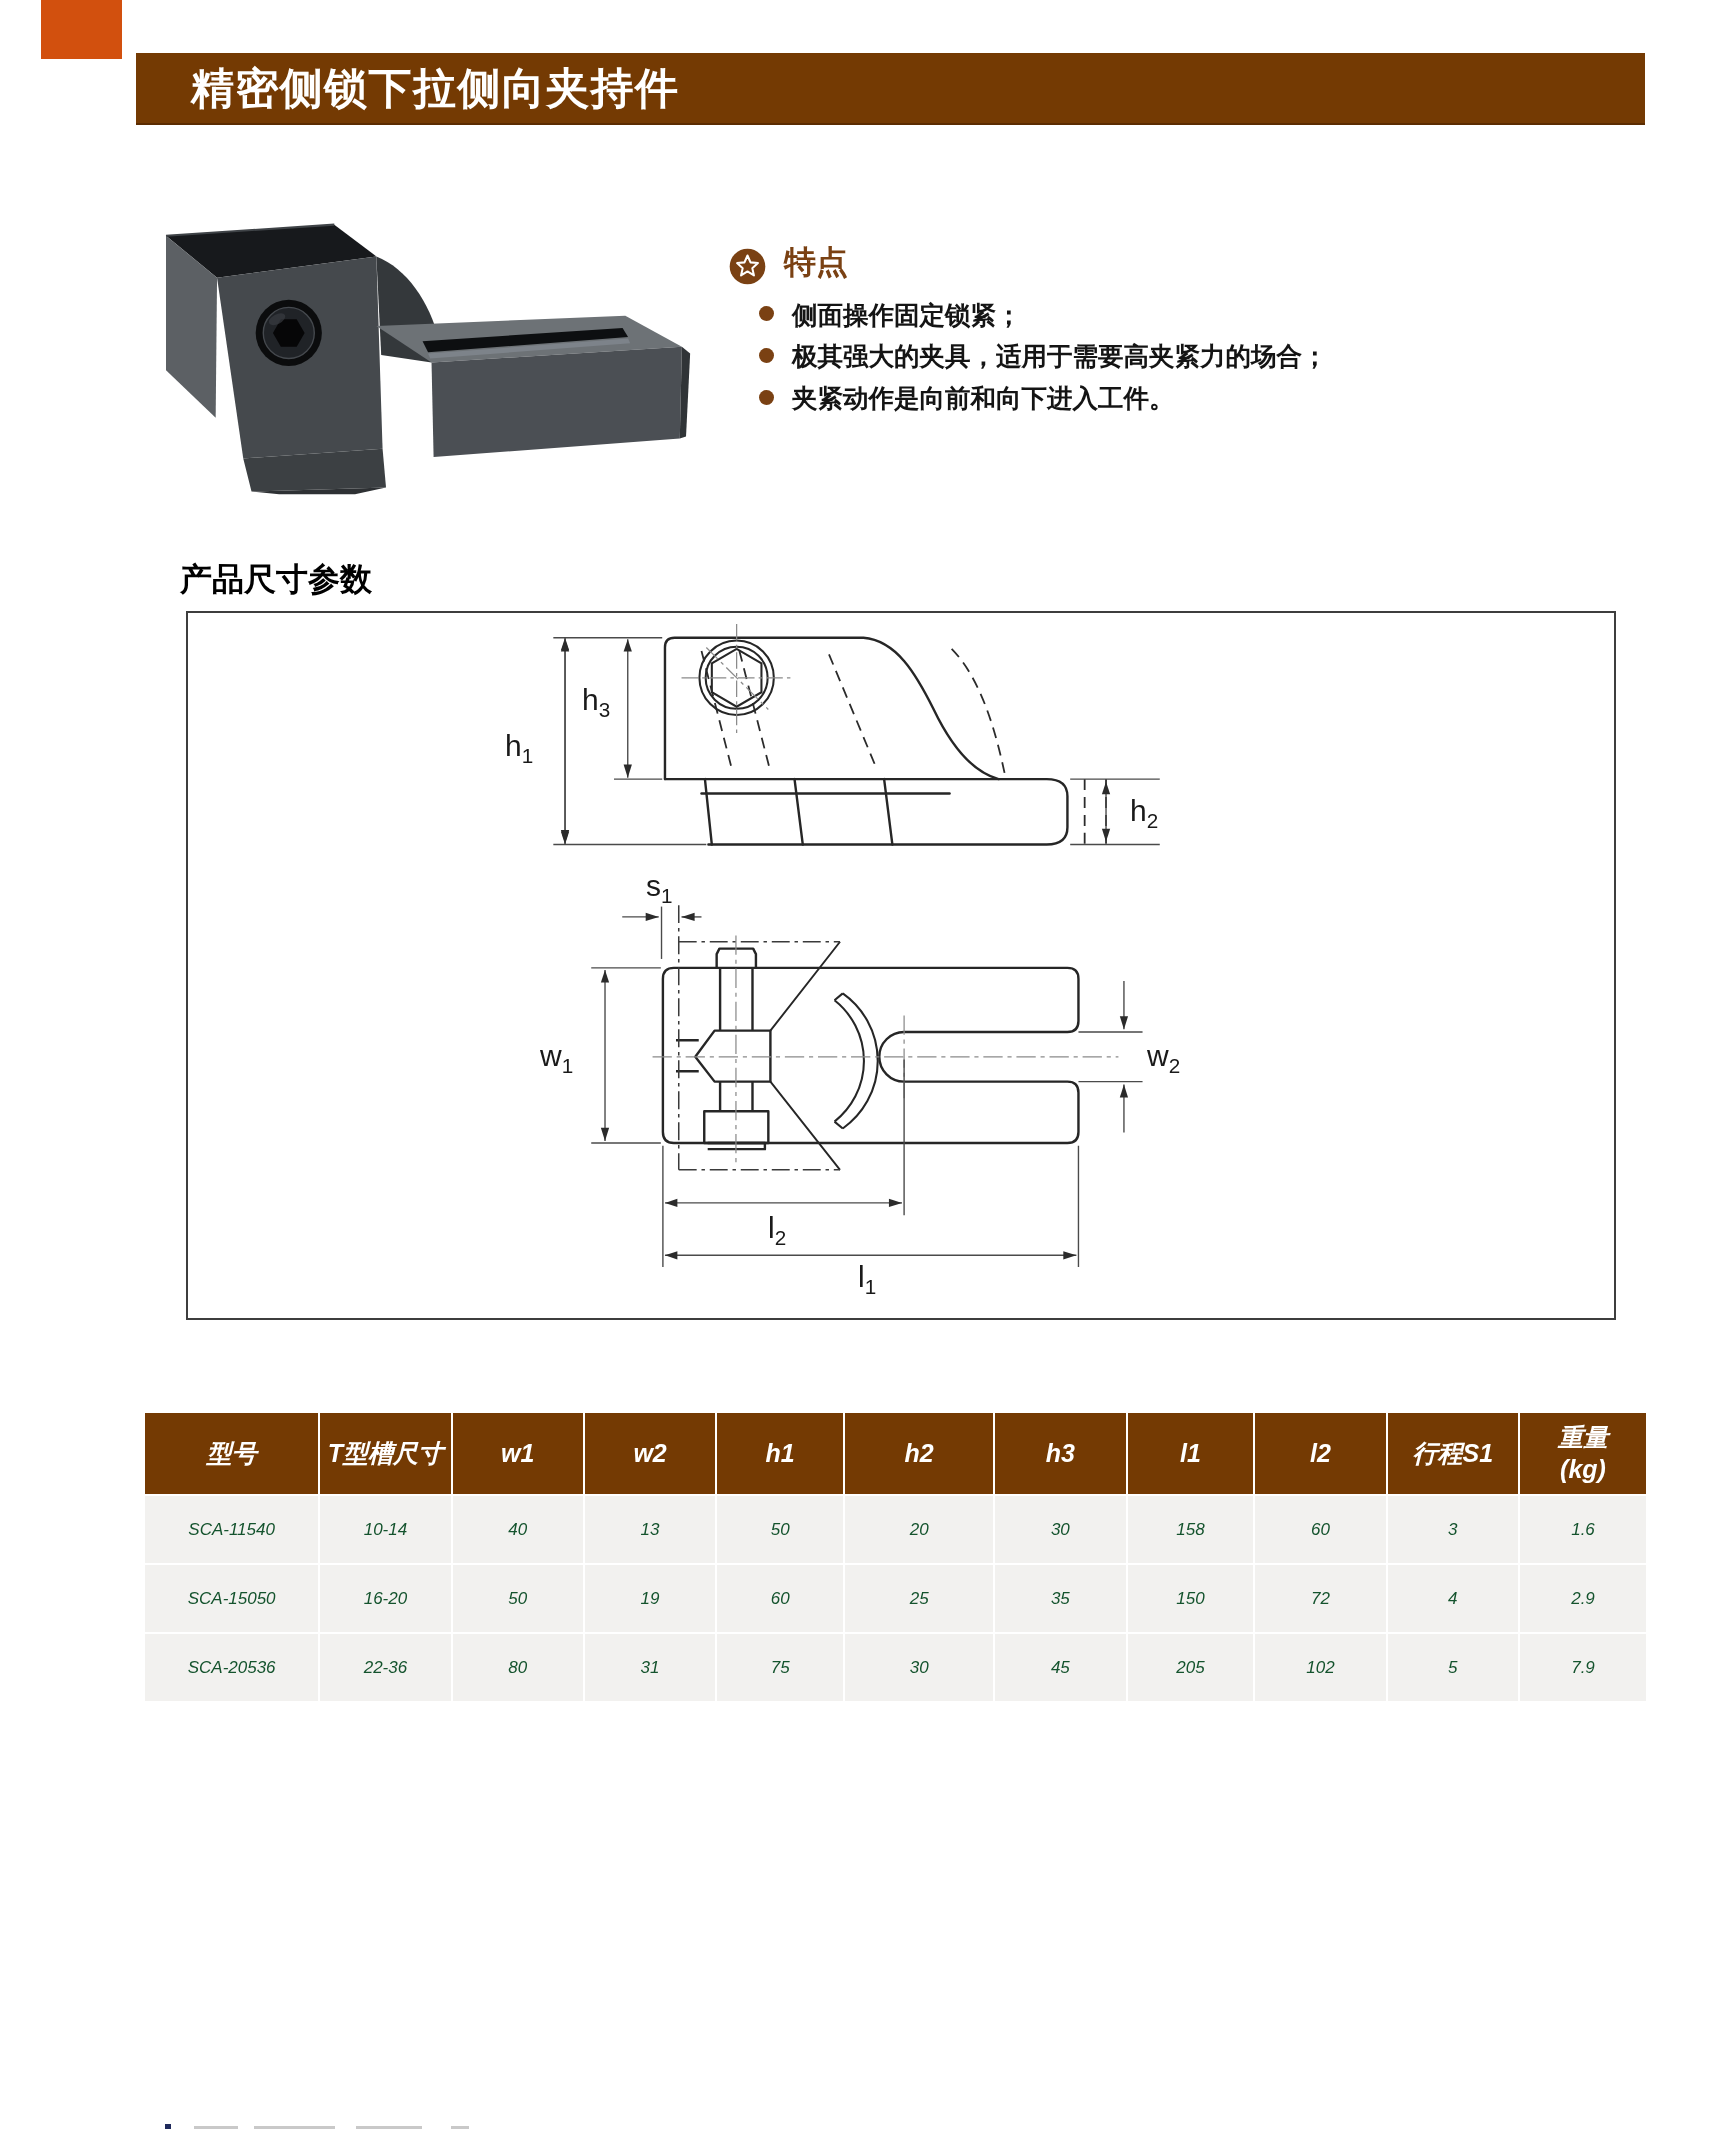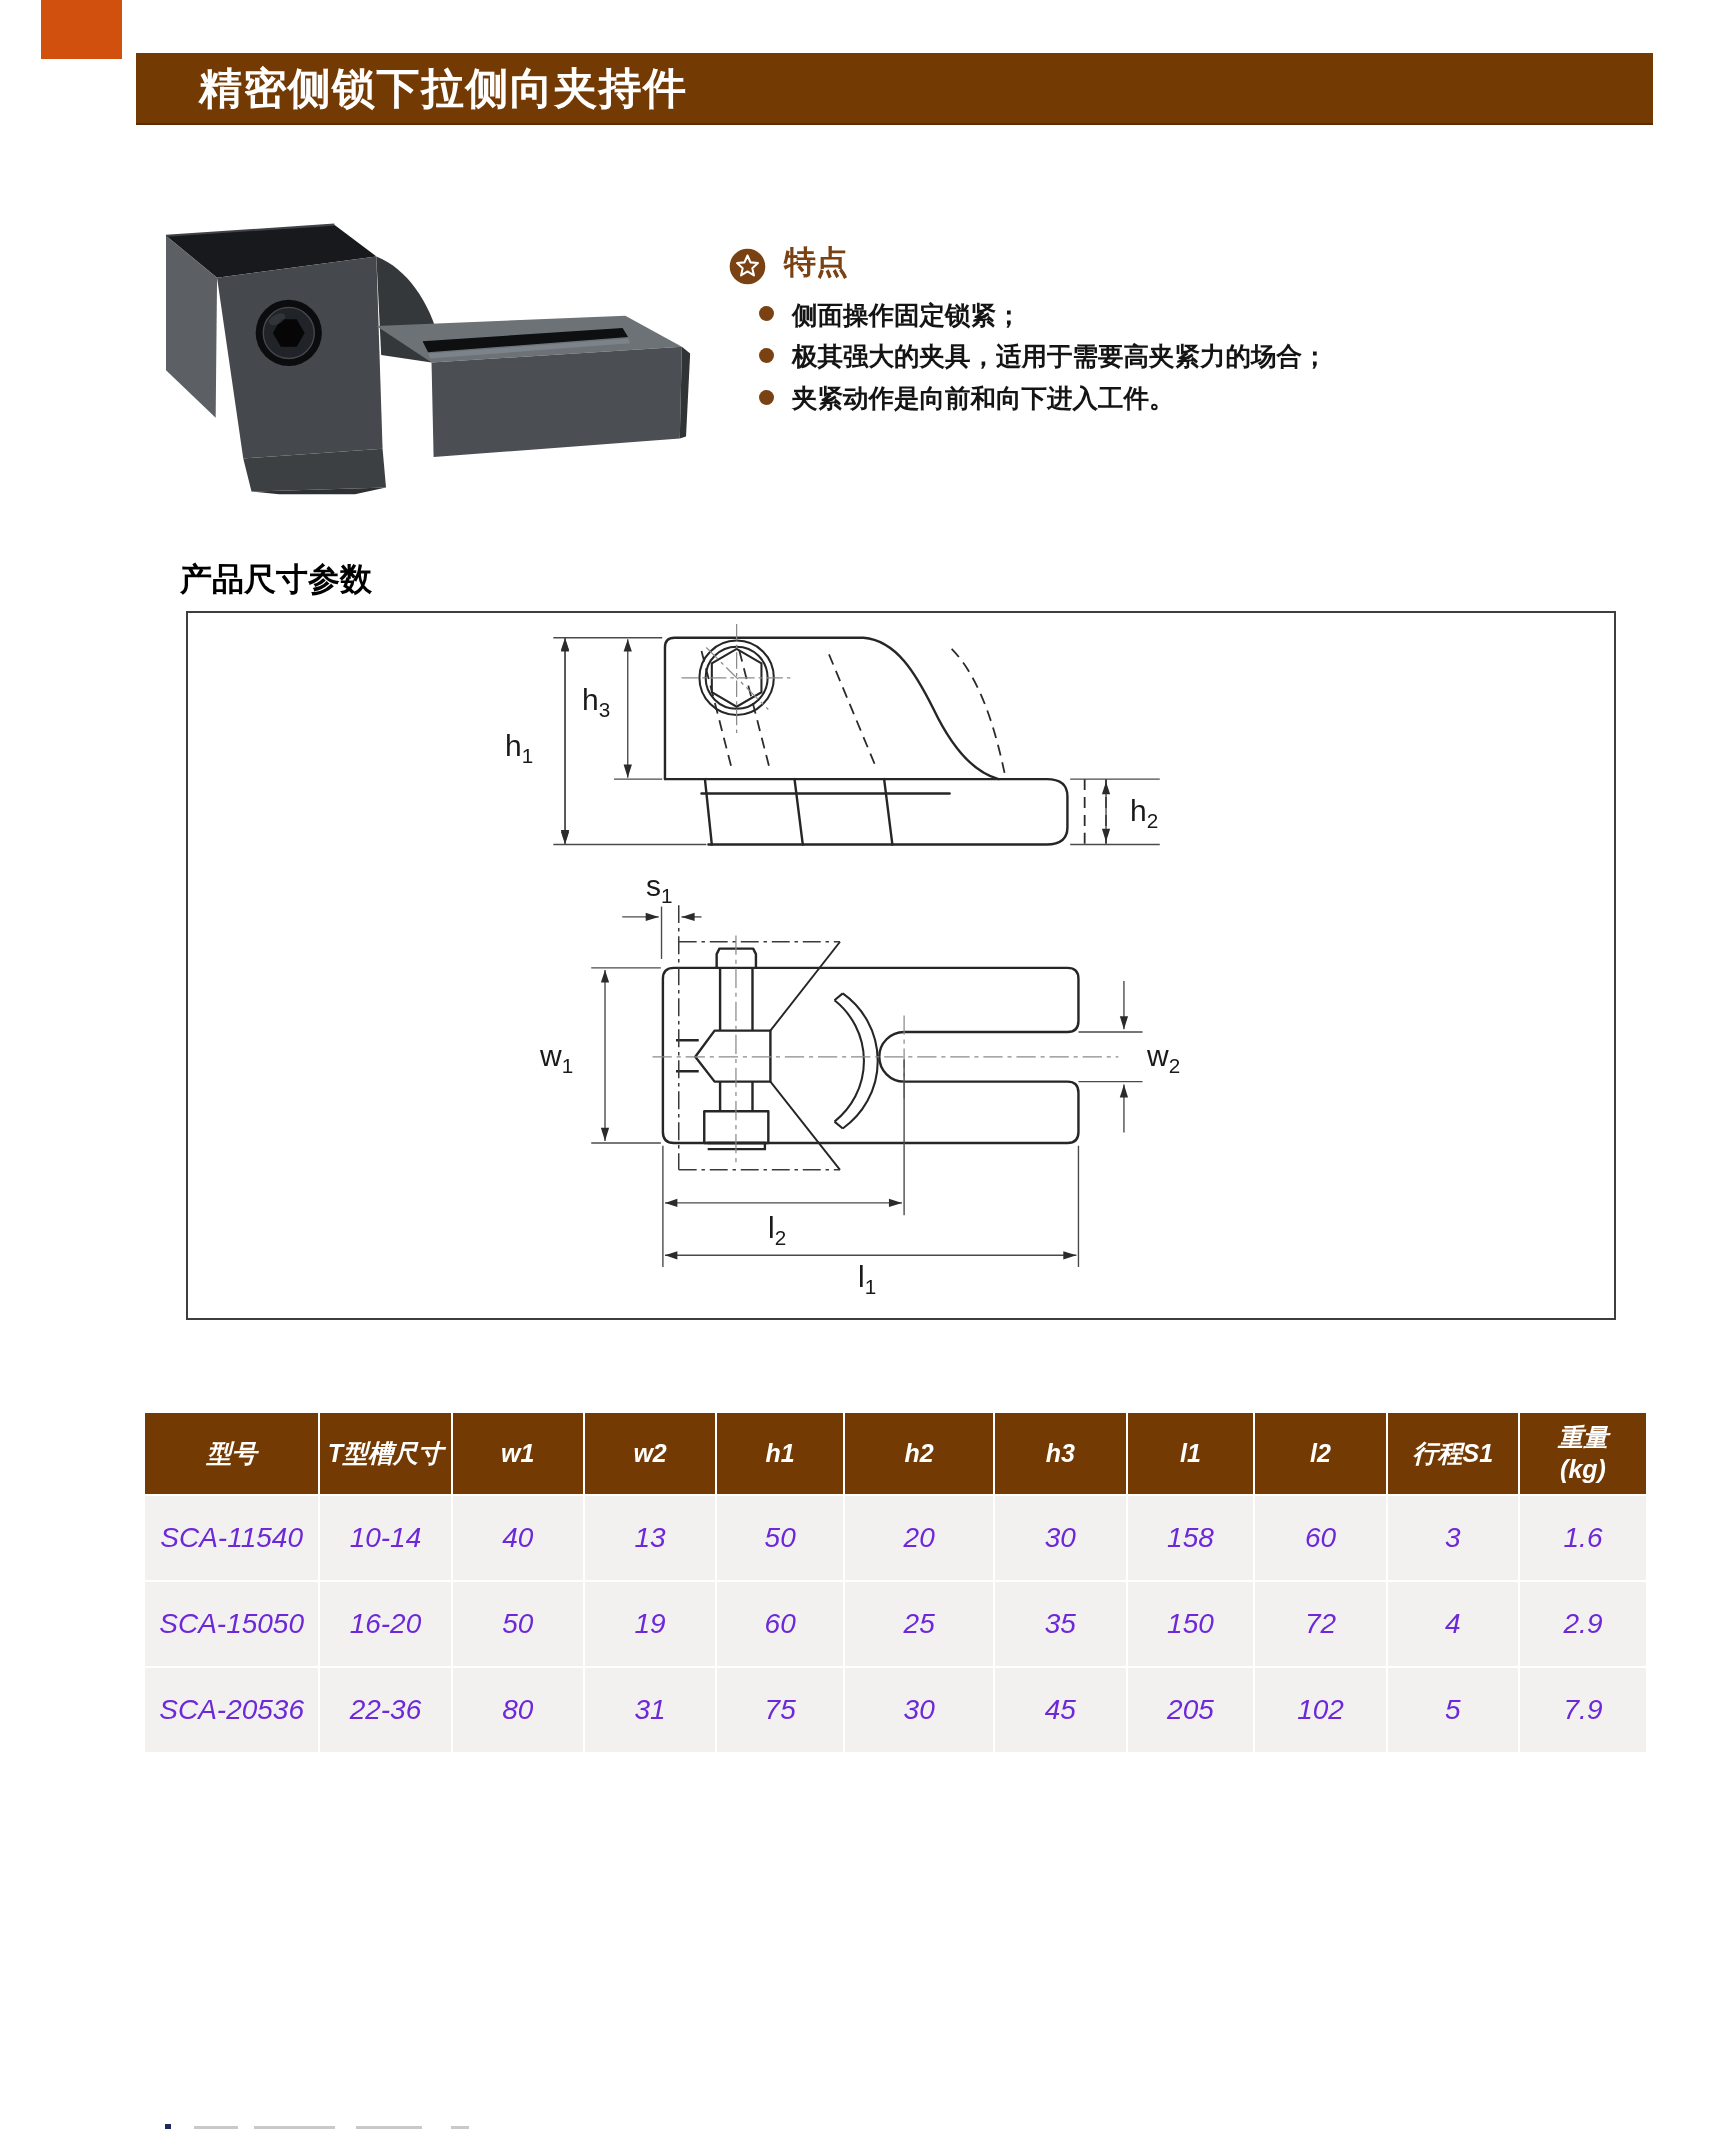--- a/index.html
+++ b/index.html
@@ -5,21 +5,21 @@
   html,body{margin:0;padding:0;background:#ffffff;}
   #page{position:relative;width:1734px;height:2129px;background:#ffffff;overflow:hidden;
         font-family:"Liberation Sans","DejaVu Sans",sans-serif;}
   .abs{position:absolute;}
 
   
   #corner-square{left:41px;top:0;width:81px;height:59px;background:#D2500E;}
 
   
   #title-bar{left:136px;top:53px;width:1509px;height:70px;background:#743A03;
-             border-bottom:2.8px solid #5B2C01;padding-left:8px;}
+             border-bottom:2.8px solid #5B2C01;}
   #title-bar .bar-title{display:block;padding-left:55px;line-height:70px;
              font-size:43px;font-weight:bold;color:#ffffff;letter-spacing:1.4px;white-space:nowrap;}
 
   
   #features{left:729px;top:241px;width:965px;}
   #features-head{display:flex;align-items:flex-end;gap:18px;margin-bottom:13.8px;}
   #features-title{font-size:32px;font-weight:bold;color:#7A4113;}
   #feature-list{list-style:none;margin:0;padding:0 0 0 30px;}
   #feature-list li{display:flex;align-items:flex-start;margin-bottom:9.7px;}
   .dot{flex:0 0 auto;width:15px;height:15px;border-radius:50%;background:#7A4113;
@@ -34,22 +34,22 @@
                background:#ffffff;box-sizing:border-box;}
   #drawing-box svg{position:absolute;left:0;top:0;}
   .dim-label{position:absolute;font-size:30px;color:#1a1a1a;white-space:nowrap;}
   .dim-label sub{font-size:20.7px;}
 
   
   #spec-table-wrap{left:143px;top:1411px;width:1505px;}
   table#spec-table{width:100%;table-layout:fixed;border-collapse:separate;border-spacing:2.8px 2.1px;font-style:italic;}
   #spec-table th{background:#743A03;color:#ffffff;font-size:25px;font-weight:bold;
                  height:81px;text-align:center;vertical-align:middle;padding:0;line-height:1.25;}
-  #spec-table td{background:#F2F1EF;color:#6d28d9;font-size:28px;font-weight:normal;
-                 height:84px;text-align:center;vertical-align:middle;padding:0;}
+  #spec-table td{background:#F2F1EF;color:#14532d;font-size:17px;font-weight:normal;
+                 height:67px;text-align:center;vertical-align:middle;padding:0;}
 
   
   .footer-mark{background:#1F2A5C;}
   .footer-gray{background:#C9C9C9;}
 </style>
 </head>
 <body>
 
 <div id="page">
 

